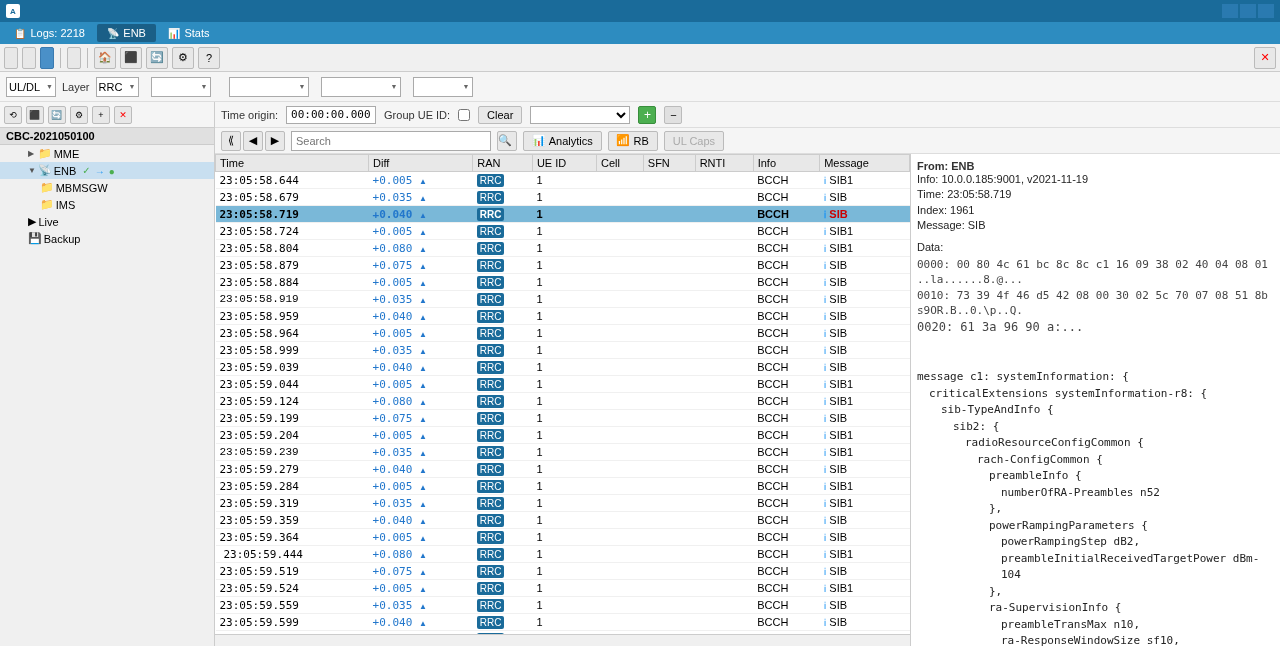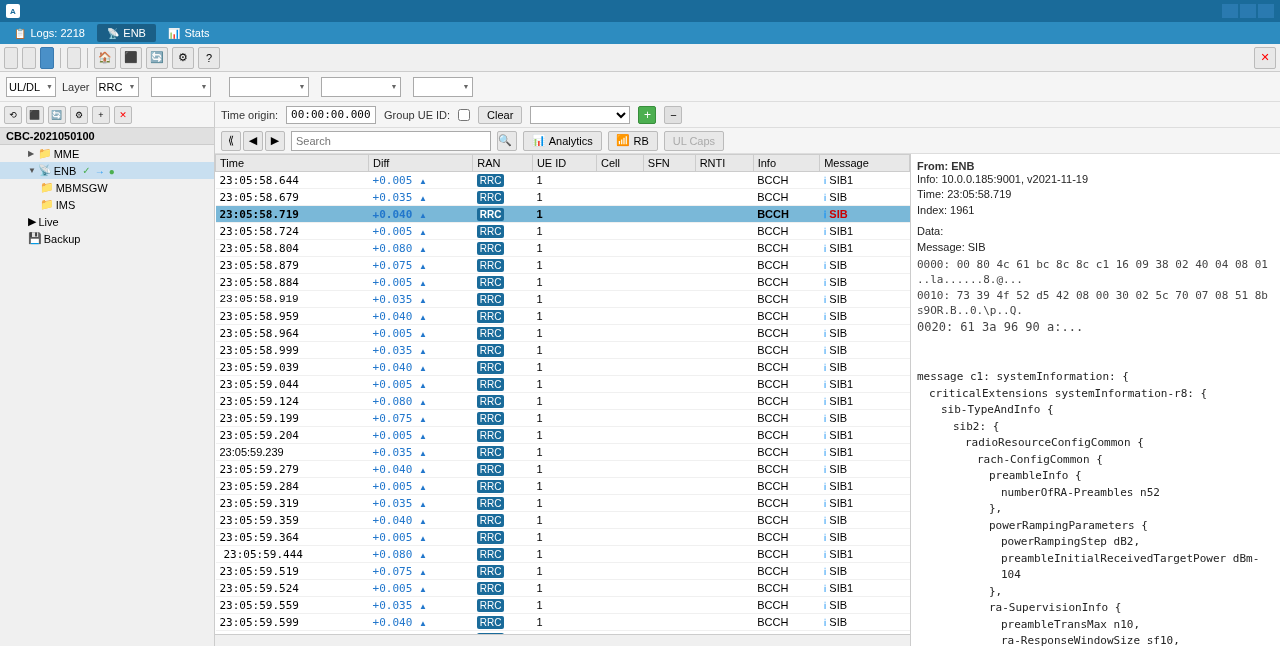--- a/index.html
+++ b/index.html
@@ -614,21 +614,21 @@
     <td></td>
     <td></td>
     <td></td>
     <td>BCCH</td>
     <td>
       <span style="color:#2196f3;font-size:10px;">ℹ</span>
       <span style="">SIB1</span>
     </td>
   </tr>
                 <tr>
-    <td style="font-family:Liberation Sans, sans-serif;">23:05:59.239</td>
+    <td style="font-family:Liberation Mono, monospace;">23:05:59.239</td>
     <td style="color:#2277cc;font-family:monospace;">+0.035 <span style="font-size:8px;">▲</span></td>
     <td><span style="background:#1a6b9a;color:white;padding:1px 3px;border-radius:2px;font-size:10px;">RRC</span></td>
     <td>1</td>
     <td></td>
     <td></td>
     <td></td>
     <td>BCCH</td>
     <td>
       <span style="color:#2196f3;font-size:10px;">ℹ</span>
       <span style="">SIB1</span>
@@ -800,29 +800,29 @@
         </div>
         <div>
           <span class="detail-line">Info: 10.0.0.185:9001, v2021-11-19</span>
         </div>
         <div>
           <span class="detail-line">Time: 23:05:58.719</span>
         </div>
         <div>
           <span class="detail-line">Index: 1961</span>
         </div>
+        <div>
+          <span class="detail-line">Message: SIB</span>
+        </div>
         <div style="margin-top:6px;">
           <span class="detail-line">Data:</span>
         </div>
-        <div>
-          <span class="detail-line">Message: SIB</span>
-        </div>
         <div id="hex-lines-container" style="margin-top:2px;">
             <div style="font-family: monospace; font-size: 11px; color: rgb(68, 68, 68); line-height: 1.4;">0000: 00 80 4c 61 bc 8c 8c c1  16 09 38 02 40 04 08 01  ..la......8.@...</div>
-            <div style="font-family: monospace; font-size: 11px; color: rgb(68, 68, 68); line-height: 1.4;">0010: 73 39 4f 52 d5 42 08 00  30 02 5c 70 07 08 51 8b  s9OR.B..0.\p..Q.</div>
+            <div style="font-family: monospace; font-size: 11px; color: rgb(68, 68, 68); line-height: 1.4;">0010: 73 39 4f 46 d5 42 08 00  30 02 5c 70 07 08 51 8b  s9OR.B..0.\p..Q.</div>
             <div style="font-family: monospace; font-size: 12px; color: rgb(68, 68, 68); line-height: 1.4;">0020: 61 3a 96 90                                        a:...</div>
           </div>
         <div id="code-lines-container" style="margin-top:6px;">
             <div style="font-family: monospace; font-size: 11px; padding-left: 0px; line-height: 1.5; color: rgb(34, 34, 34); margin-top: 34px;">message c1: systemInformation: {</div>
             <div style="font-family: monospace; font-size: 11px; padding-left: 12px; line-height: 1.5; color: rgb(34, 34, 34);">criticalExtensions systemInformation-r8: {</div>
             <div style="font-family: monospace; font-size: 11px; padding-left: 24px; line-height: 1.5; color: rgb(34, 34, 34);">sib-TypeAndInfo {</div>
             <div style="font-family: monospace; font-size: 11px; padding-left: 36px; line-height: 1.5; color: rgb(34, 34, 34);">sib2: {</div>
             <div style="font-family: monospace; font-size: 11px; padding-left: 48px; line-height: 1.5; color: rgb(34, 34, 34);">radioResourceConfigCommon {</div>
             <div style="font-family: monospace; font-size: 11px; padding-left: 60px; line-height: 1.5; color: rgb(34, 34, 34);">rach-ConfigCommon {</div>
             <div style="font-family: monospace; font-size: 11px; padding-left: 72px; line-height: 1.5; color: rgb(34, 34, 34);">preambleInfo {</div>

